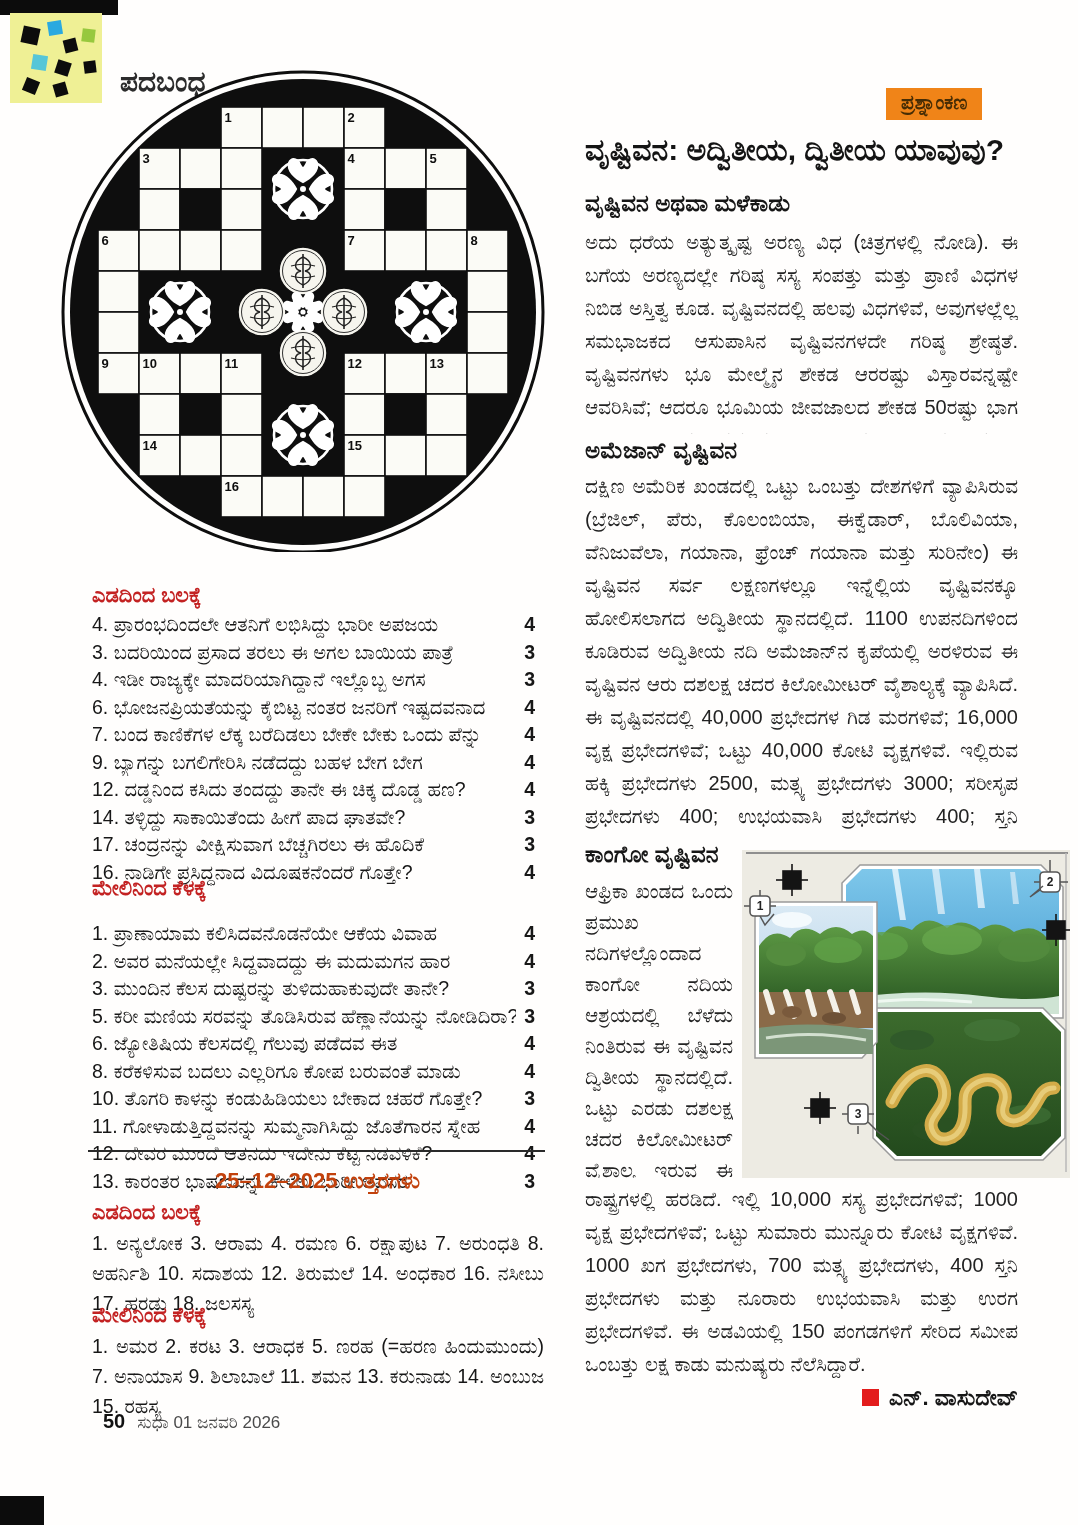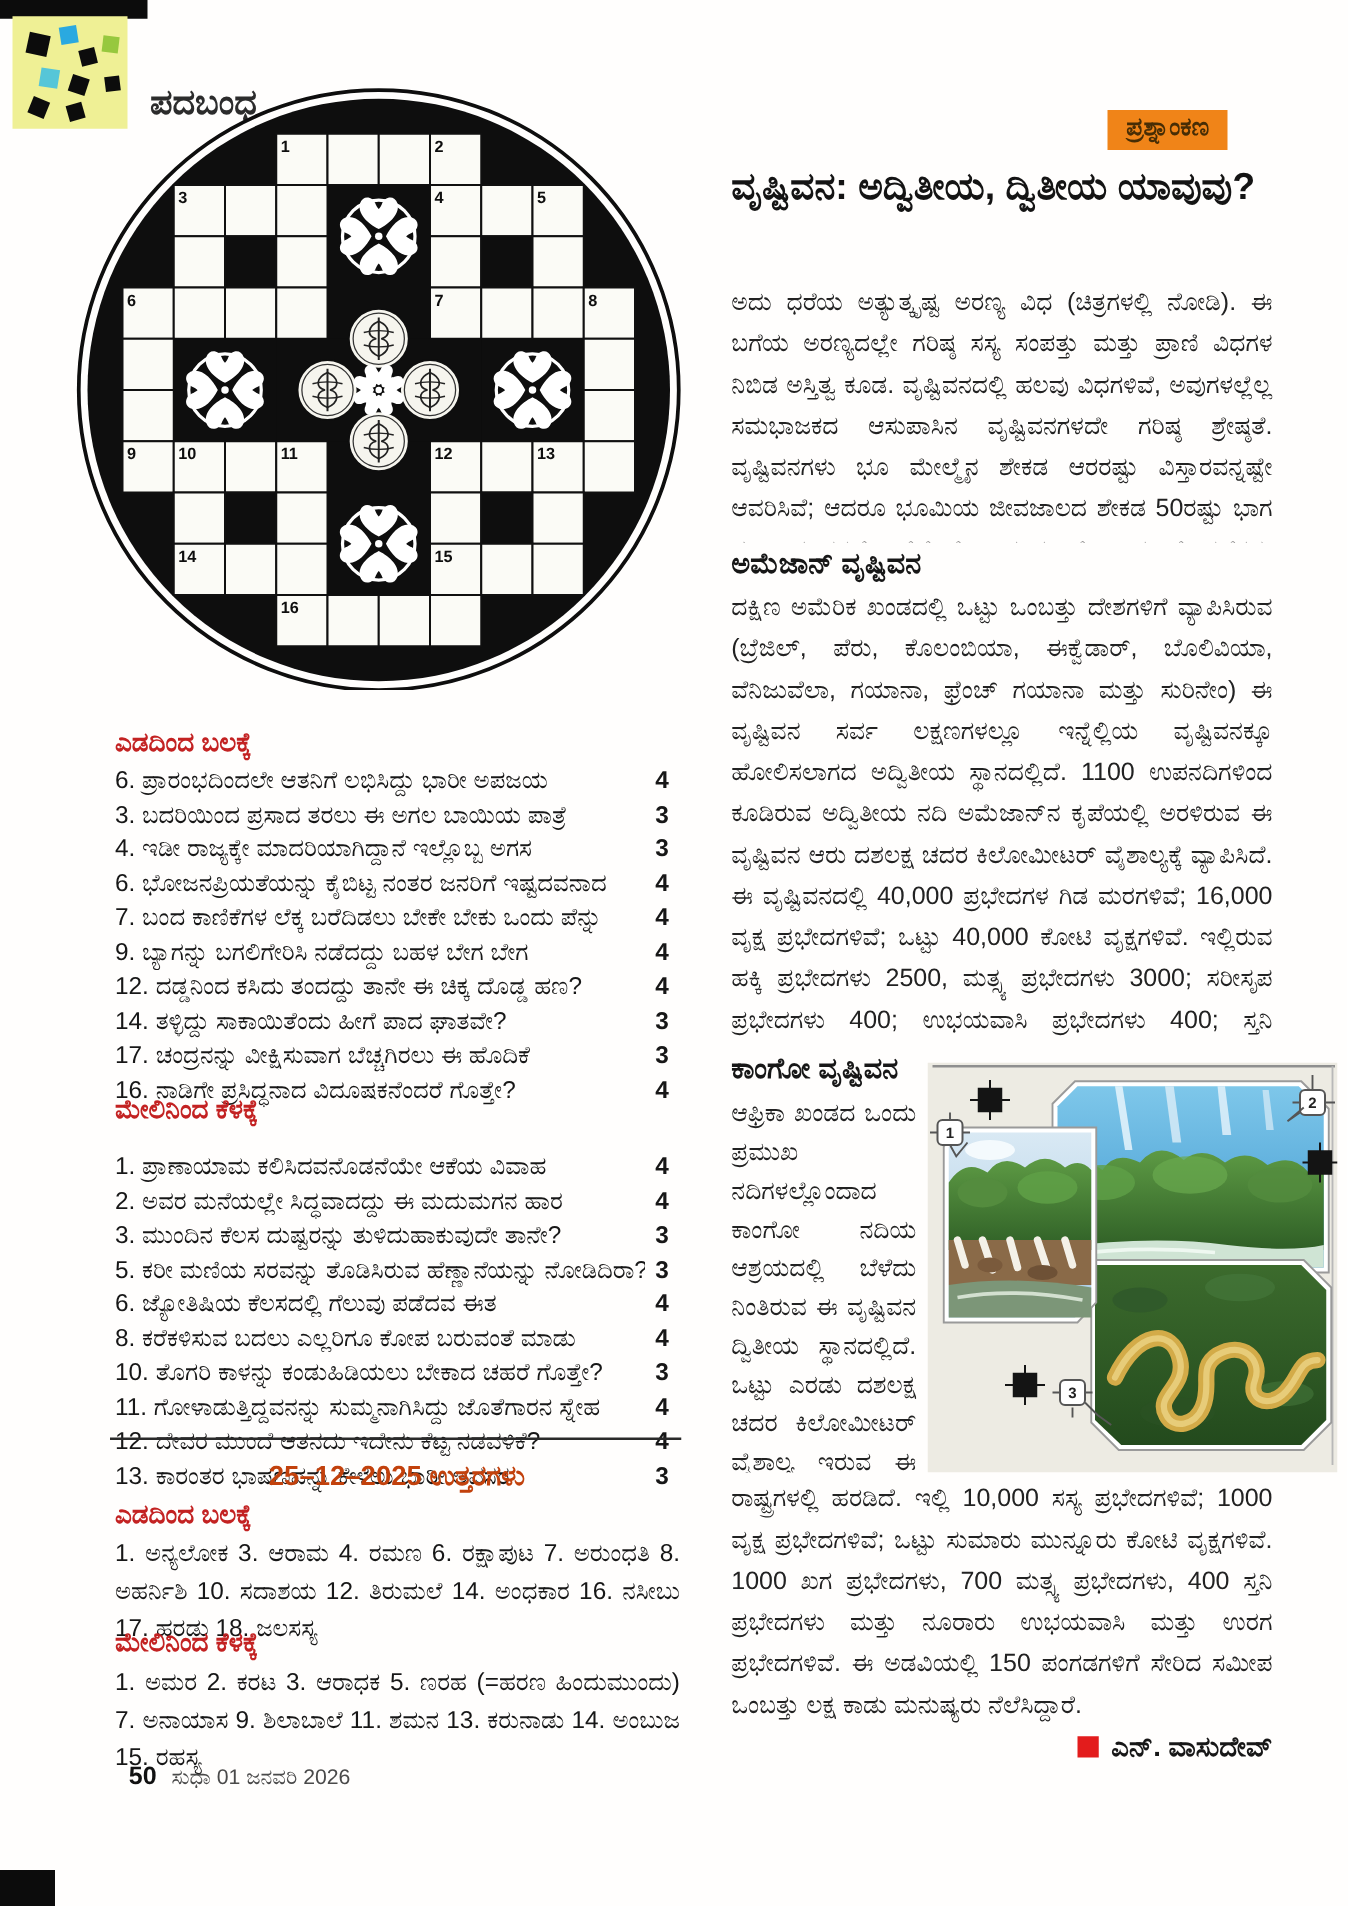--- a/index.html
+++ b/index.html
@@ -229,21 +229,21 @@
         <text x="371.5" y="315.5" font-size="13" font-weight="bold" fill="#0e0e0e" font-family="Liberation Sans, sans-serif">13</text>
         <text x="84.5" y="397.5" font-size="13" font-weight="bold" fill="#0e0e0e" font-family="Liberation Sans, sans-serif">14</text>
         <text x="289.5" y="397.5" font-size="13" font-weight="bold" fill="#0e0e0e" font-family="Liberation Sans, sans-serif">15</text>
         <text x="166.5" y="438.5" font-size="13" font-weight="bold" fill="#0e0e0e" font-family="Liberation Sans, sans-serif">16</text>
       </svg>
   </div>
 
   <div class="abs red-head" id="across-head">ಎಡದಿಂದ ಬಲಕ್ಕೆ</div>
   <div class="abs clue-list" id="across-list">
       <div class="clue-row">
-        <span class="clue-text">6. ಪ್ರಾರಂಭದಿಂದಲೇ ಆತನಿಗೆ ಲಭಿಸಿದ್ದು ಭಾರೀ ಅಪಜಯ</span>
+        <span class="clue-text">4. ಪ್ರಾರಂಭದಿಂದಲೇ ಆತನಿಗೆ ಲಭಿಸಿದ್ದು ಭಾರೀ ಅಪಜಯ</span>
         <span class="clue-len">4</span>
       </div>
       <div class="clue-row">
         <span class="clue-text">3. ಬದರಿಯಿಂದ ಪ್ರಸಾದ ತರಲು ಈ ಅಗಲ ಬಾಯಿಯ ಪಾತ್ರೆ</span>
         <span class="clue-len">3</span>
       </div>
       <div class="clue-row">
         <span class="clue-text">4. ಇಡೀ ರಾಜ್ಯಕ್ಕೇ ಮಾದರಿಯಾಗಿದ್ದಾನೆ ಇಲ್ಲೊಬ್ಬ ಅಗಸ</span>
         <span class="clue-len">3</span>
       </div>
@@ -327,20 +327,21 @@
   <div class="abs red-head" id="ans-down-head">ಮೇಲಿನಿಂದ ಕೆಳಕ್ಕೆ</div>
   <div class="abs" id="ans-down">1. ಅಮರ 2. ಕರಟ 3. ಆರಾಧಕ 5. ಣರಹ (=ಹರಣ ಹಿಂದುಮುಂದು) 7. ಅನಾಯಾಸ 9. ಶಿಲಾಬಾಲೆ 11. ಶಮನ 13. ಕರುನಾಡು 14. ಅಂಬುಜ 15. ರಹಸ್ಯ</div>
 
   <div class="abs" id="footer">
     <b>50</b><span>ಸುಧಾ 01 ಜನವರಿ 2026</span>
   </div>
   <div class="abs" id="corner-block"></div>
 
   <div class="abs" id="badge">ಪ್ರಶ್ನಾಂಕಣ</div>
   <div class="abs" id="art-title">ವೃಷ್ಟಿವನ: ಅದ್ವಿತೀಯ, ದ್ವಿತೀಯ ಯಾವುವು?</div>
+  <div class="abs" id="art-subhead">ವೃಷ್ಟಿವನ ಅಥವಾ ಮಳೆಕಾಡು</div>
   <div class="abs body-text" id="para1">ಅದು ಧರೆಯ ಅತ್ಯುತ್ಕೃಷ್ಟ ಅರಣ್ಯ ವಿಧ (ಚಿತ್ರಗಳಲ್ಲಿ ನೋಡಿ). ಈ ಬಗೆಯ ಅರಣ್ಯದಲ್ಲೇ ಗರಿಷ್ಠ ಸಸ್ಯ ಸಂಪತ್ತು ಮತ್ತು ಪ್ರಾಣಿ ವಿಧಗಳ ನಿಬಿಡ ಅಸ್ತಿತ್ವ ಕೂಡ. ವೃಷ್ಟಿವನದಲ್ಲಿ ಹಲವು ವಿಧಗಳಿವೆ, ಅವುಗಳಲ್ಲೆಲ್ಲ ಸಮಭಾಜಕದ ಆಸುಪಾಸಿನ ವೃಷ್ಟಿವನಗಳದೇ ಗರಿಷ್ಠ ಶ್ರೇಷ್ಠತೆ. ವೃಷ್ಟಿವನಗಳು ಭೂ ಮೇಲ್ಮೈನ ಶೇಕಡ ಆರರಷ್ಟು ವಿಸ್ತಾರವನ್ನಷ್ಟೇ ಆವರಿಸಿವೆ; ಆದರೂ ಭೂಮಿಯ ಜೀವಜಾಲದ ಶೇಕಡ 50ರಷ್ಟು ಭಾಗ ಈ ಅಡವಿಗಳಲ್ಲೇ ನೆಲೆಸಿವೆ. ಅತ್ಯಂತ ವೈಶಾಲ್ಯದ ಮೊದಲೆರಡು ಸ್ಥಾನಗಳಲ್ಲಿರುವ ವೃಷ್ಟಿವನಗಳ ಸಂಕ್ಷಿಪ್ತ ಪರಿಚಯ–</div>
   <div class="abs" id="amazon-head">ಅಮೆಜಾನ್ ವೃಷ್ಟಿವನ</div>
   <div class="abs body-text" id="para2">ದಕ್ಷಿಣ ಅಮೆರಿಕ ಖಂಡದಲ್ಲಿ ಒಟ್ಟು ಒಂಬತ್ತು ದೇಶಗಳಿಗೆ ವ್ಯಾಪಿಸಿರುವ (ಬ್ರೆಜಿಲ್, ಪೆರು, ಕೊಲಂಬಿಯಾ, ಈಕ್ವೆಡಾರ್, ಬೊಲಿವಿಯಾ, ವೆನಿಜುವೆಲಾ, ಗಯಾನಾ, ಫ್ರೆಂಚ್ ಗಯಾನಾ ಮತ್ತು ಸುರಿನೇಂ) ಈ ವೃಷ್ಟಿವನ ಸರ್ವ ಲಕ್ಷಣಗಳಲ್ಲೂ ಇನ್ನೆಲ್ಲಿಯ ವೃಷ್ಟಿವನಕ್ಕೂ ಹೋಲಿಸಲಾಗದ ಅದ್ವಿತೀಯ ಸ್ಥಾನದಲ್ಲಿದೆ. 1100 ಉಪನದಿಗಳಿಂದ ಕೂಡಿರುವ ಅದ್ವಿತೀಯ ನದಿ ಅಮೆಜಾನ್‌ನ ಕೃಪೆಯಲ್ಲಿ ಅರಳಿರುವ ಈ ವೃಷ್ಟಿವನ ಆರು ದಶಲಕ್ಷ ಚದರ ಕಿಲೋಮೀಟರ್ ವೈಶಾಲ್ಯಕ್ಕೆ ವ್ಯಾಪಿಸಿದೆ. ಈ ವೃಷ್ಟಿವನದಲ್ಲಿ 40,000 ಪ್ರಭೇದಗಳ ಗಿಡ ಮರಗಳಿವೆ; 16,000 ವೃಕ್ಷ ಪ್ರಭೇದಗಳಿವೆ; ಒಟ್ಟು 40,000 ಕೋಟಿ ವೃಕ್ಷಗಳಿವೆ. ಇಲ್ಲಿರುವ ಹಕ್ಕಿ ಪ್ರಭೇದಗಳು 2500, ಮತ್ಸ್ಯ ಪ್ರಭೇದಗಳು 3000; ಸರೀಸೃಪ ಪ್ರಭೇದಗಳು 400; ಉಭಯವಾಸಿ ಪ್ರಭೇದಗಳು 400; ಸ್ತನಿ ಪ್ರಭೇದಗಳು 430; ಕೀಟ ಪ್ರಭೇದಗಳು 25 ಲಕ್ಷ! ಜೊತೆಗೆ ಮುನ್ನೂರಕ್ಕೂ ಅಧಿಕ ಪಂಗಡಗಳಿಗೆ ಸೇರಿದ ಎಂಟೂವರೆ ಲಕ್ಷ ಕಾಡು ಮನುಷ್ಯರೂ ಈ ಅಡವಿಯಲ್ಲಿ ನೆಲೆಸಿದ್ದಾರೆ! ಒಟ್ಟಾರೆ ಇಡೀ ಜಗದ ಜೀವಜಾಲದ ಶೇಕಡ ಹತ್ತರಷ್ಟು ಪ್ರಭೇದಗಳು ಇಲ್ಲೇ ನೆಲೆಗೊಂಡಿವೆ!</div>
   <div class="abs" id="congo-head">ಕಾಂಗೋ ವೃಷ್ಟಿವನ</div>
   <div class="abs body-text" id="para3">ಆಫ್ರಿಕಾ ಖಂಡದ ಒಂದು ಪ್ರಮುಖ ನದಿಗಳಲ್ಲೊಂದಾದ ಕಾಂಗೋ ನದಿಯ ಆಶ್ರಯದಲ್ಲಿ ಬೆಳೆದು ನಿಂತಿರುವ ಈ ವೃಷ್ಟಿವನ ದ್ವಿತೀಯ ಸ್ಥಾನದಲ್ಲಿದೆ. ಒಟ್ಟು ಎರಡು ದಶಲಕ್ಷ ಚದರ ಕಿಲೋಮೀಟರ್ ವೈಶಾಲ್ಯ ಇರುವ ಈ ವೃಷ್ಟಿವನ ಪಶ್ಚಿಮ ಮತ್ತು ಮಧ್ಯ ಆಫ್ರಿಕಾದ ಆರು</div>
   <div class="abs body-text" id="para4">ರಾಷ್ಟ್ರಗಳಲ್ಲಿ ಹರಡಿದೆ. ಇಲ್ಲಿ 10,000 ಸಸ್ಯ ಪ್ರಭೇದಗಳಿವೆ; 1000 ವೃಕ್ಷ ಪ್ರಭೇದಗಳಿವೆ; ಒಟ್ಟು ಸುಮಾರು ಮುನ್ನೂರು ಕೋಟಿ ವೃಕ್ಷಗಳಿವೆ. 1000 ಖಗ ಪ್ರಭೇದಗಳು, 700 ಮತ್ಸ್ಯ ಪ್ರಭೇದಗಳು, 400 ಸ್ತನಿ ಪ್ರಭೇದಗಳು ಮತ್ತು ನೂರಾರು ಉಭಯವಾಸಿ ಮತ್ತು ಉರಗ ಪ್ರಭೇದಗಳಿವೆ. ಈ ಅಡವಿಯಲ್ಲಿ 150 ಪಂಗಡಗಳಿಗೆ ಸೇರಿದ ಸಮೀಪ ಒಂಬತ್ತು ಲಕ್ಷ ಕಾಡು ಮನುಷ್ಯರು ನೆಲೆಸಿದ್ದಾರೆ.</div>
   <div class="abs" id="byline">
     <span class="mark"></span><span>ಎನ್. ವಾಸುದೇವ್</span>
   </div>
 

